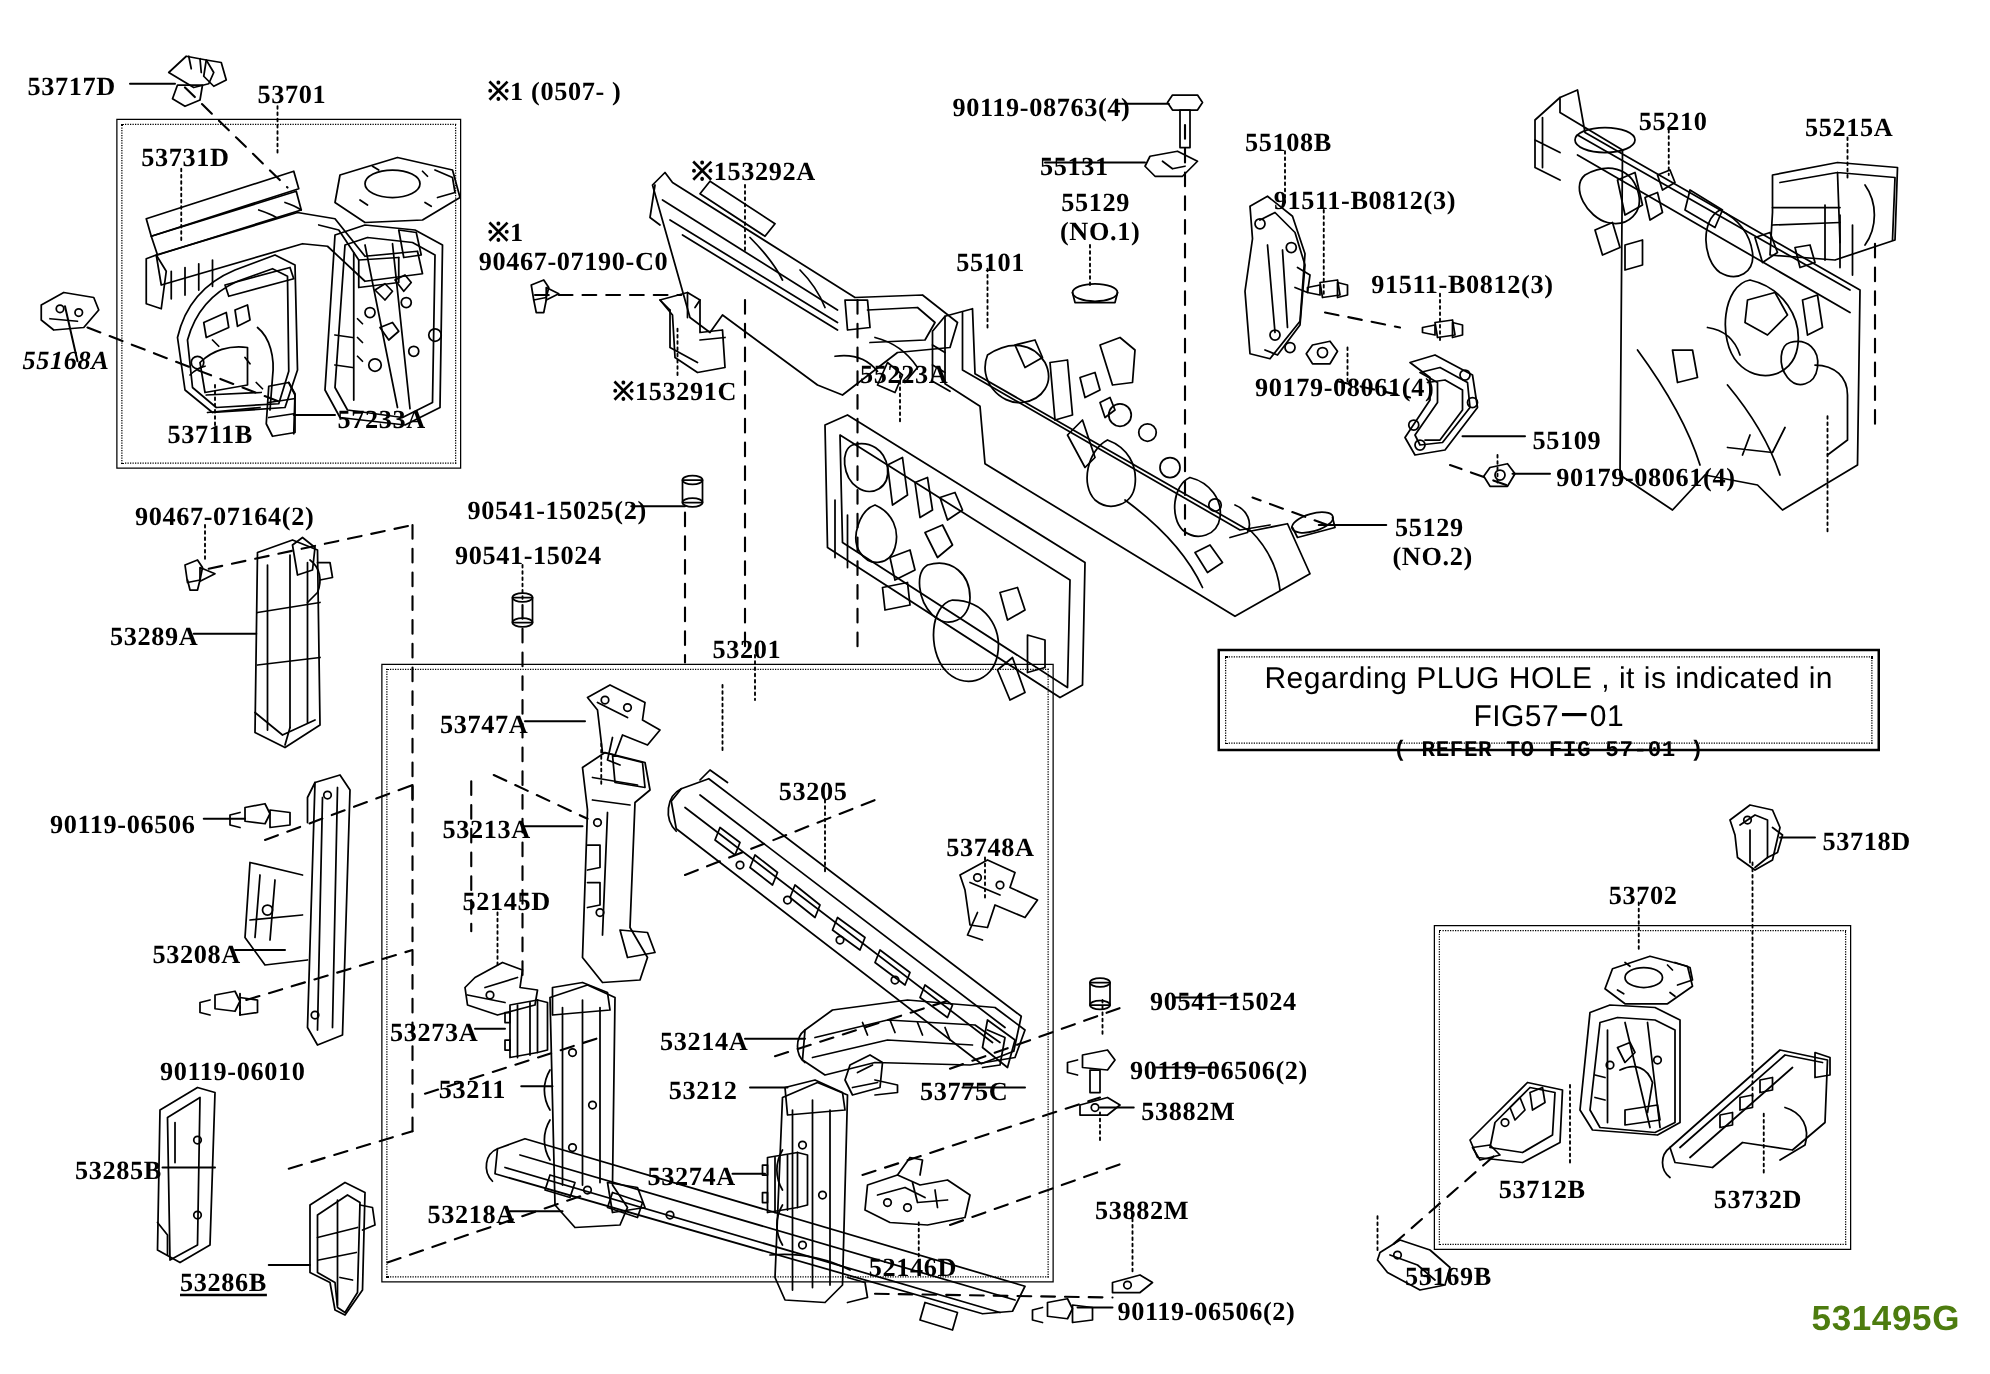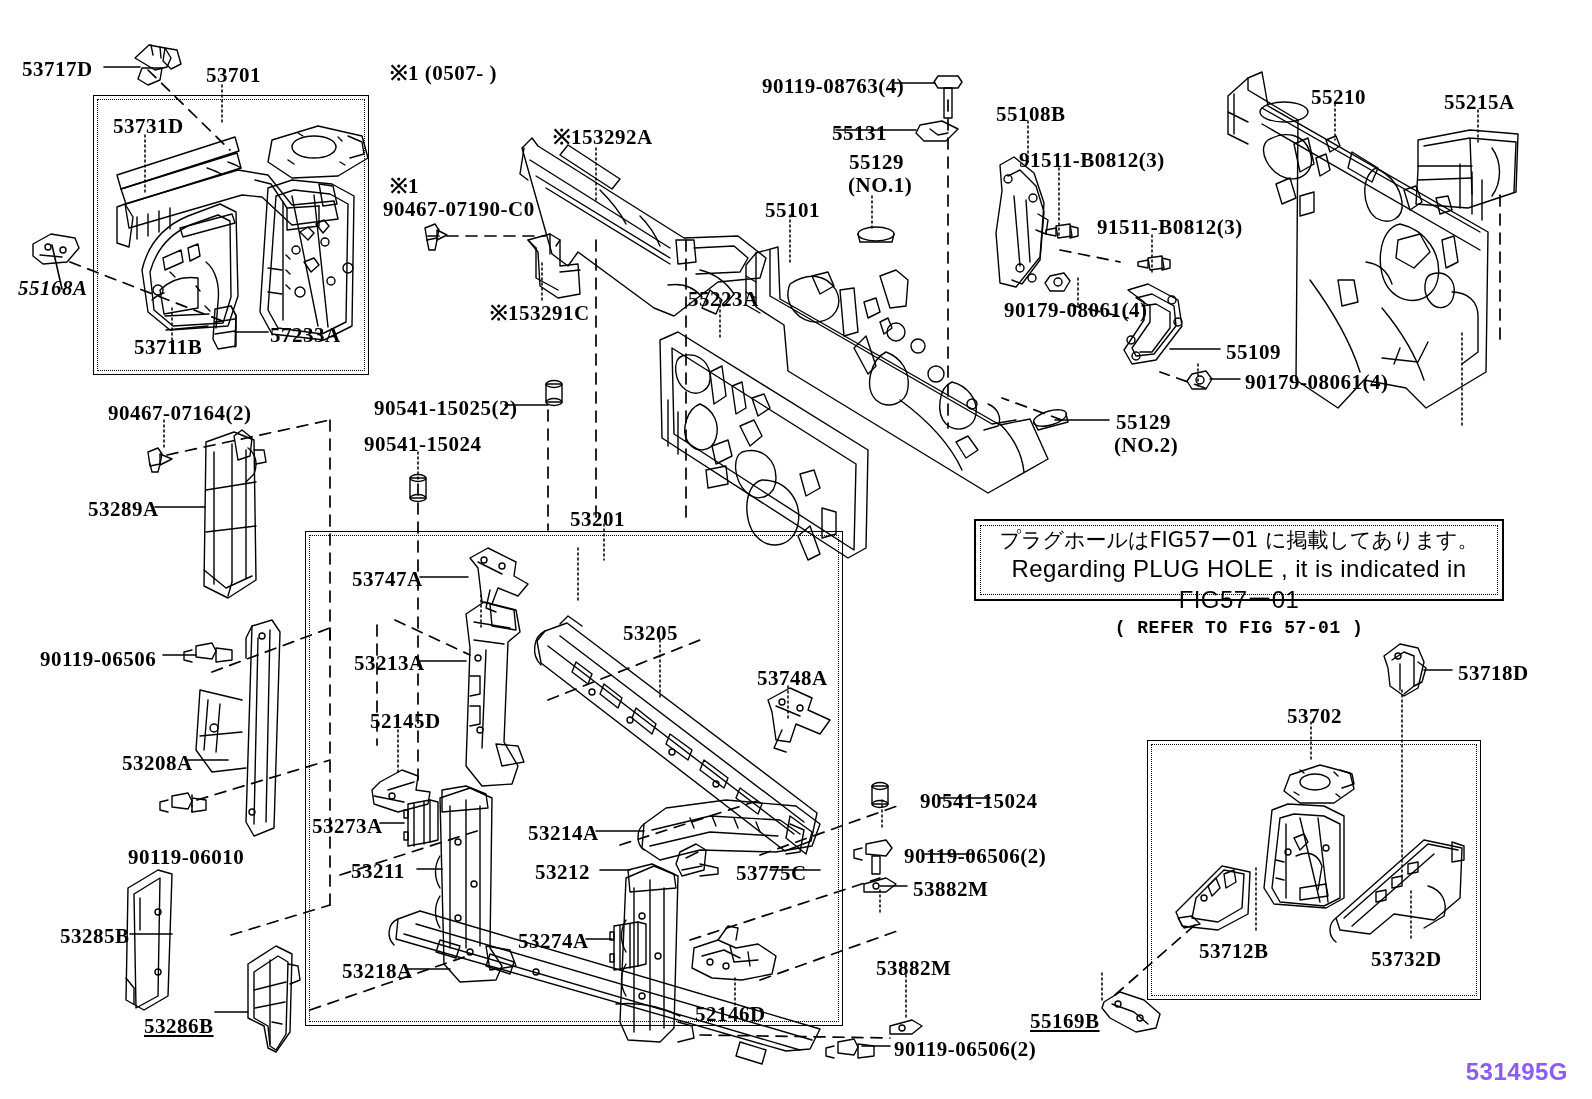--- a/index.html
+++ b/index.html
@@ -14,22 +14,22 @@
        border:1px dotted #000;}
   .note{position:absolute;border:2px solid #000;box-sizing:border-box;background:#fff;
         text-align:center;padding:6px 10px 8px 10px;}
   .note::after{content:"";position:absolute;left:4px;top:4px;right:4px;bottom:4px;
         border:1px dotted #000;pointer-events:none;}
   .note .jp{font-family:"DejaVu Sans",sans-serif;font-size:21px;line-height:1.25;color:#000;}
   .note .en{font-family:"Liberation Sans",sans-serif;font-size:24px;line-height:1.3;color:#000;
         letter-spacing:.4px;}
   .note .ref{font-family:"Liberation Mono",monospace;font-size:18px;font-weight:700;line-height:1.4;
         letter-spacing:.5px;color:#000;}
-  #figid{position:absolute;right:24px;bottom:13px;font-family:"Liberation Sans",sans-serif;
-        font-size:24px;font-weight:600;letter-spacing:.5px;color:#8b5cf6;}
+  #figid{position:absolute;right:24px;bottom:28px;font-family:"Liberation Sans",sans-serif;
+        font-size:28px;font-weight:600;letter-spacing:.5px;color:#4d7c0f;}
 </style>
 </head>
 <body>
 
 <div id="sheet">
 
   <div class="box" style="left:93px;top:95px;width:276px;height:280px;"></div>
   <div class="box" style="left:305px;top:531px;width:538px;height:495px;"></div>
   <div class="box" style="left:1147px;top:740px;width:334px;height:260px;"></div>
 
@@ -626,21 +626,20 @@
       <path d="M1104 1002 l16 -10 l24 8 l16 14 l-4 14 l-20 4 l-26 -14 l-8 -10 z"></path>
       <path d="M1112 1004 l22 8 l14 12"></path>
       <circle cx="1118" cy="1004" r="3"></circle>
       <circle cx="1140" cy="1018" r="3"></circle>
     </g>
 
     </g>
   </svg>
 
   <div class="note" style="left:974px;top:519px;width:530px;height:82px;">
-    <div class="jp">プラグホールはFIG57ー01 に掲載してあります。</div>
     <div class="en">Regarding  PLUG  HOLE , it is  indicated  in  FIG57ー01</div>
     <div class="ref">(    REFER TO FIG 57-01    )</div>
   </div>
 
   <div id="labels">
       <div class="lbl" style="left: 22px; top: 58px;">53717D</div>
       <div class="lbl" style="left: 206px; top: 64px;">53701</div>
       <div class="lbl" style="left: 113px; top: 115px;">53731D</div>
       <div class="lbl" style="left: 18px; top: 277px; font-style: italic;">55168A</div>
       <div class="lbl" style="left: 134px; top: 336px;">53711B</div>
@@ -691,18 +690,18 @@
       <div class="lbl" style="left: 736px; top: 862px;">53775C</div>
       <div class="lbl" style="left: 920px; top: 790px;">90541-15024</div>
       <div class="lbl" style="left: 904px; top: 845px;">90119-06506(2)</div>
       <div class="lbl" style="left: 913px; top: 878px;">53882M</div>
       <div class="lbl" style="left: 876px; top: 957px;">53882M</div>
       <div class="lbl" style="left: 894px; top: 1038px;">90119-06506(2)</div>
       <div class="lbl" style="left: 1458px; top: 662px;">53718D</div>
       <div class="lbl" style="left: 1287px; top: 705px;">53702</div>
       <div class="lbl" style="left: 1199px; top: 940px;">53712B</div>
       <div class="lbl" style="left: 1371px; top: 948px;">53732D</div>
-      <div class="lbl" style="left: 1030px; top: 1010px; text-decoration: underline;">55169B</div>
+      <div class="lbl" style="left: 1124px; top: 1010px;">55169B</div>
     </div>
 
   <div id="figid">531495G</div>
 
 </div>
 
 </body></html>

